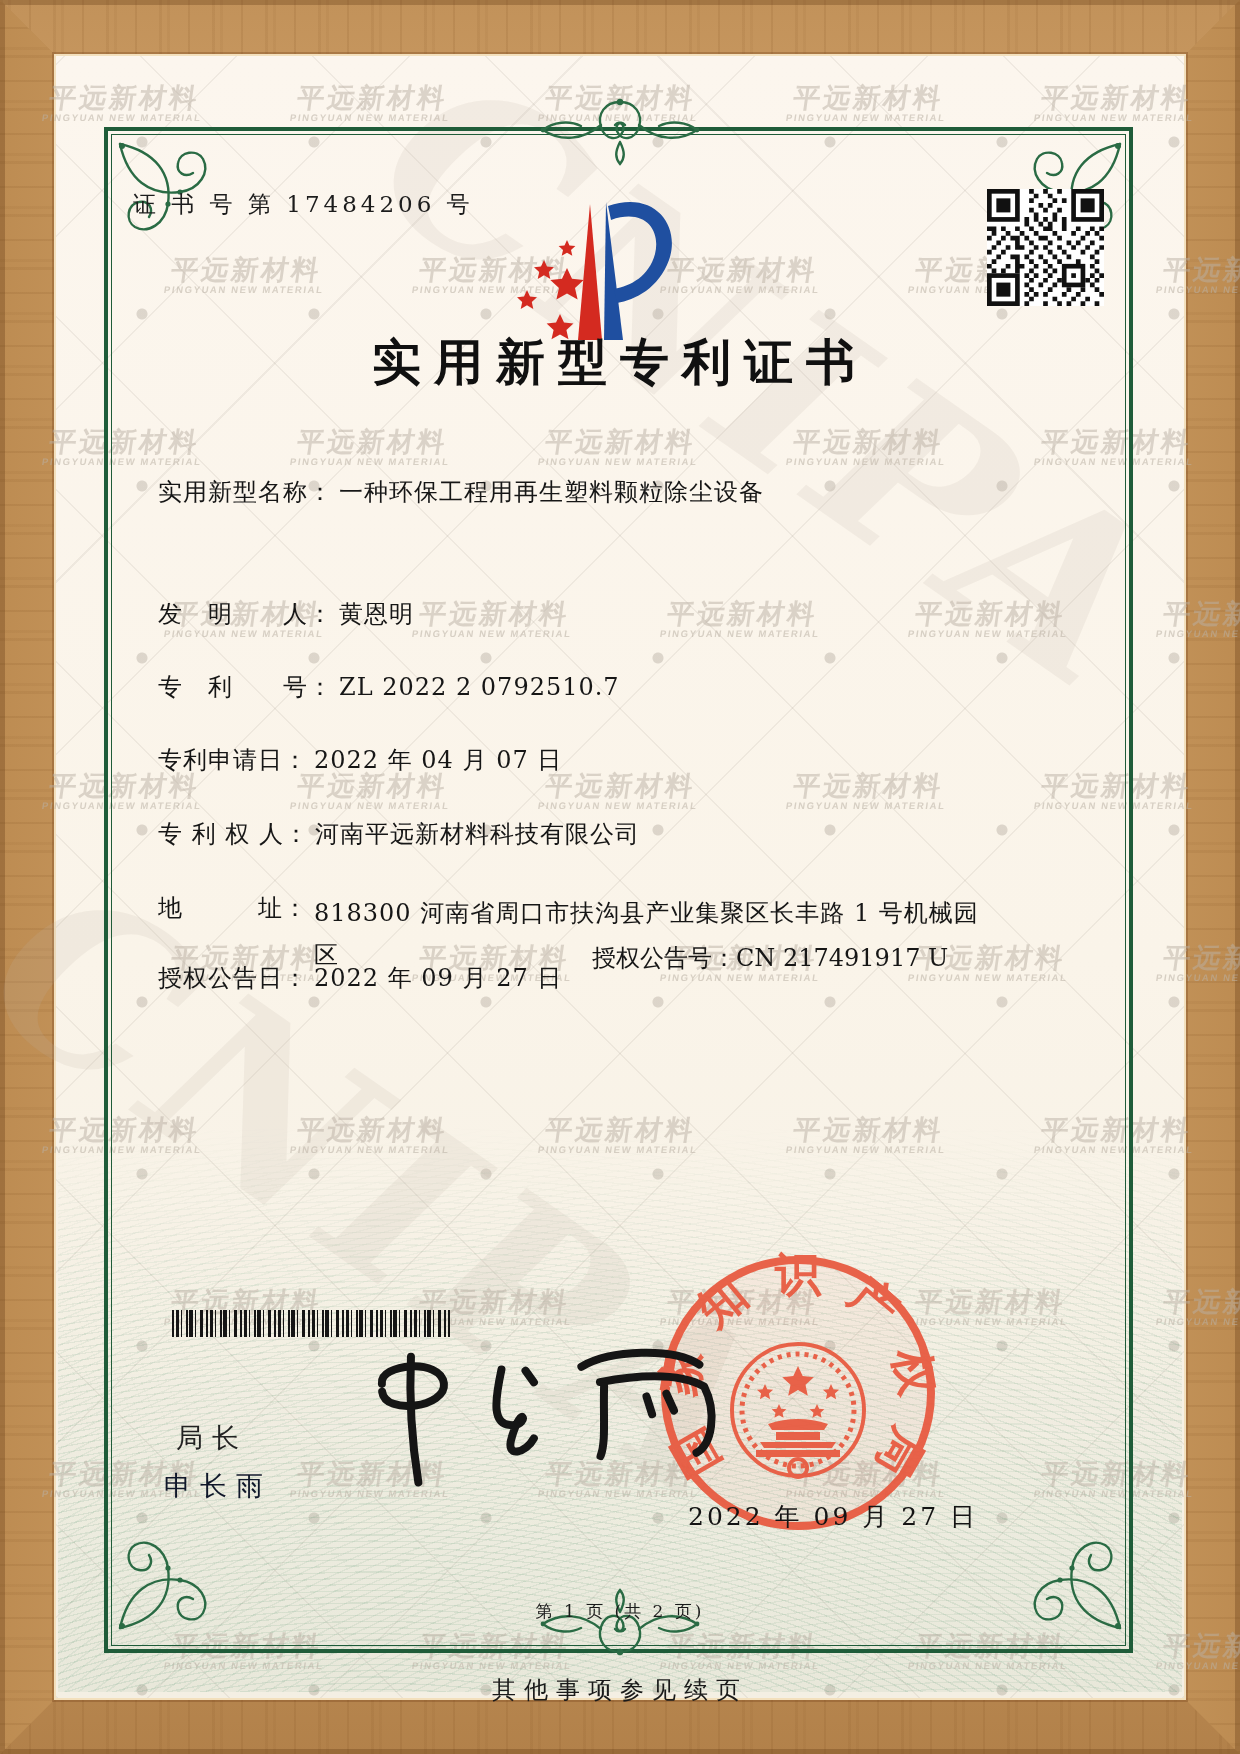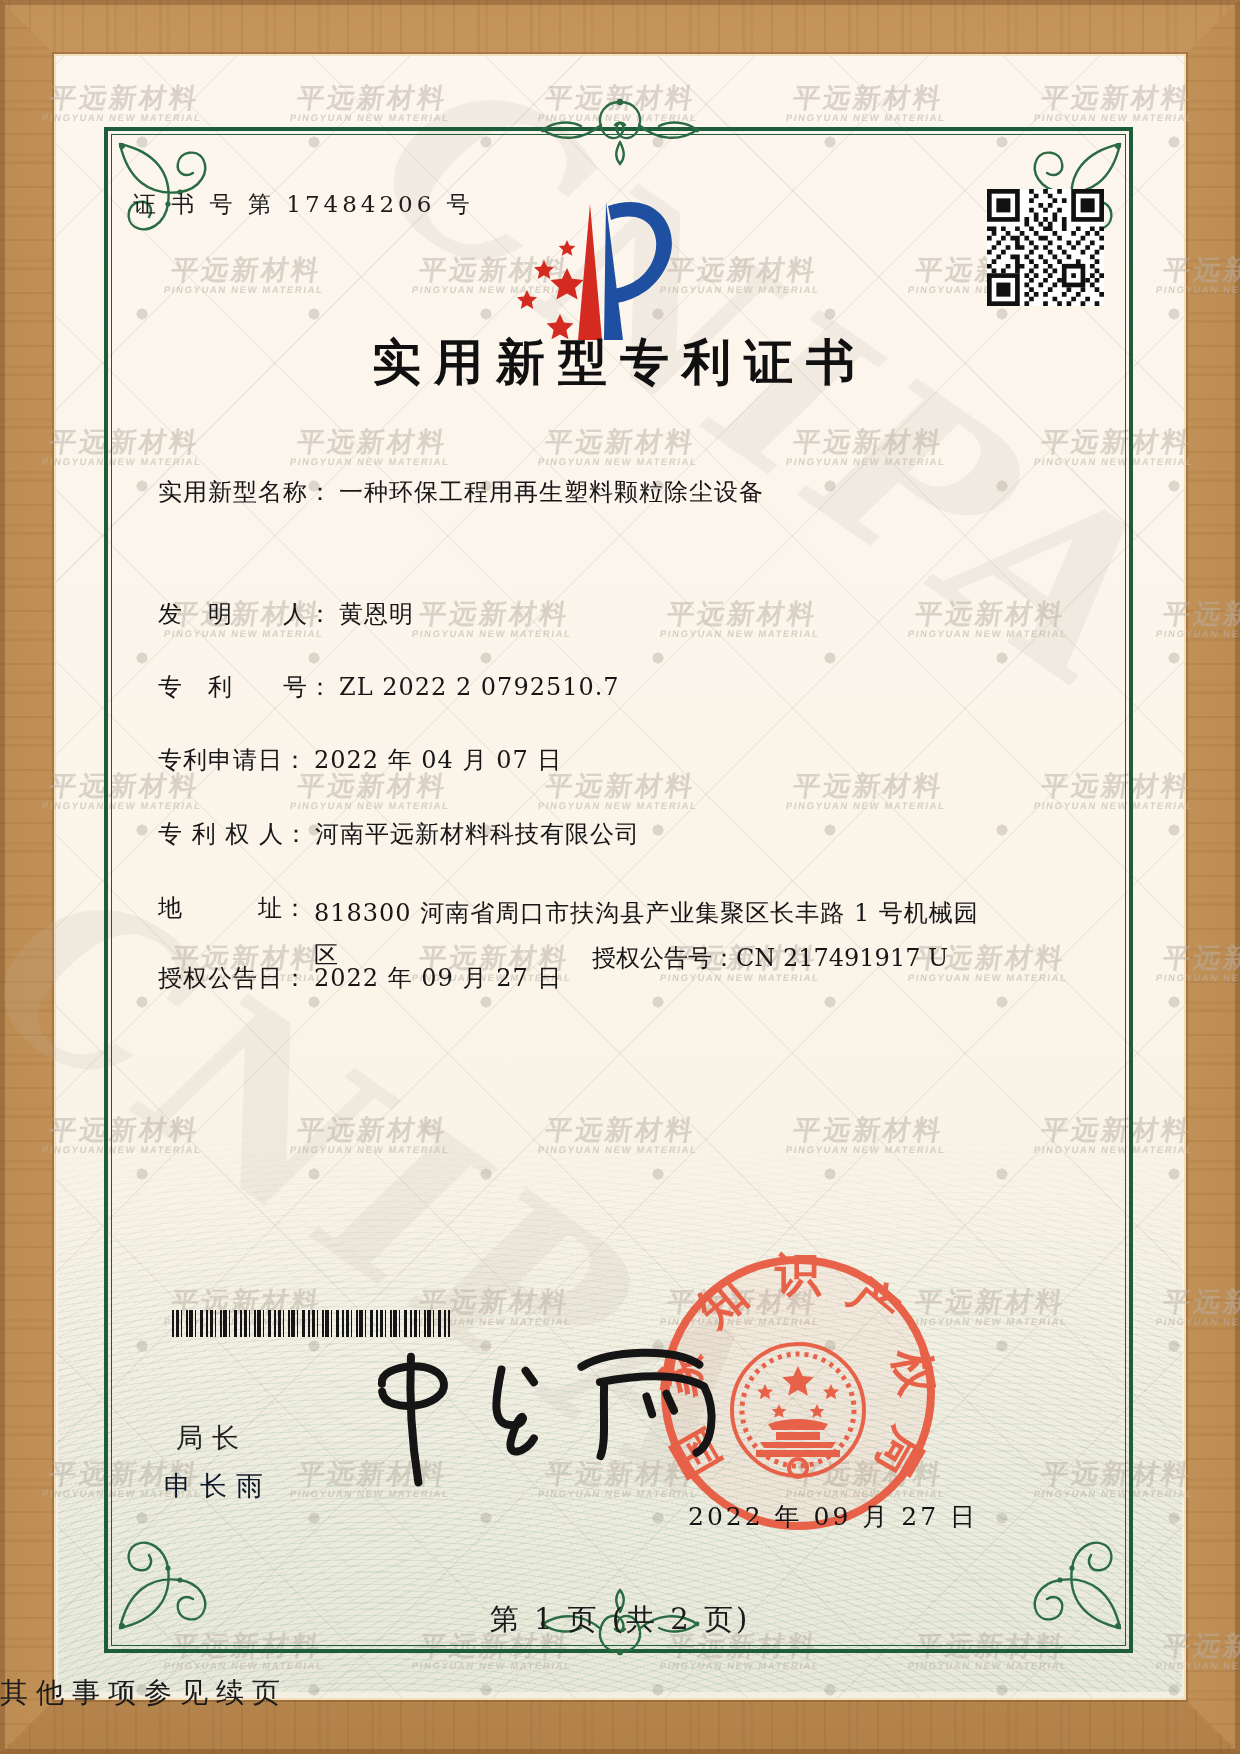--- a/index.html
+++ b/index.html
@@ -79,22 +79,22 @@
   .paras p{margin:0;text-indent:2em;}
   .barcode{left:172px;top:1310px;width:278px;height:27px;
     background:repeating-linear-gradient(90deg,#151515 0 2px,rgba(0,0,0,0) 2px 4px,#151515 4px 7px,rgba(0,0,0,0) 7px 9px,#151515 9px 10px,rgba(0,0,0,0) 10px 14px,#151515 14px 16px,rgba(0,0,0,0) 16px 17px,#151515 17px 21px,rgba(0,0,0,0) 21px 23px,#151515 23px 24px,rgba(0,0,0,0) 24px 28px,#151515 28px 31px,rgba(0,0,0,0) 31px 34px);}
   .signer-title{left:176px;top:1420px;font-family:"Liberation Sans",sans-serif;font-size:27px;
     letter-spacing:9px;color:#222;}
   .signer-name{left:164px;top:1468px;font-family:"Liberation Sans",sans-serif;font-size:27px;
     letter-spacing:9px;color:#0f172a;}
   .signature{left:355px;top:1338px;transform:rotate(-2deg);}
   .seal{left:653px;top:1248px;opacity:.93;z-index:4;}
   .seal-date{left:688px;top:1500px;font-size:25px;letter-spacing:3px;color:#141414;z-index:6;}
-  .page-no{left:0;right:0;top:1600px;text-align:center;font-size:29px;letter-spacing:3px;color:#1a1a1a;}
-  .cont-note{left:0;right:0;top:1674px;text-align:left;font-size:28px;letter-spacing:8px;color:#1a1a1a;font-family:Liberation Mono, monospace;}
+  .page-no{left:0;right:0;top:1600px;text-align:center;font-size:17px;letter-spacing:3px;color:#1a1a1a;}
+  .cont-note{left:0;right:0;top:1674px;text-align:center;font-size:24px;letter-spacing:8px;color:#1a1a1a;font-family:Liberation Mono, monospace;}
   .seal-char{font-size:46px;font-weight:bold;fill:#e8583e;font-family:"DejaVu Serif",serif;}
 </style>
 </head>
 <body>
 
 <div class="page">
 
   <div class="wood wood-top"></div>
   <div class="wood wood-bottom"></div>
   <div class="wood wood-left"></div>

